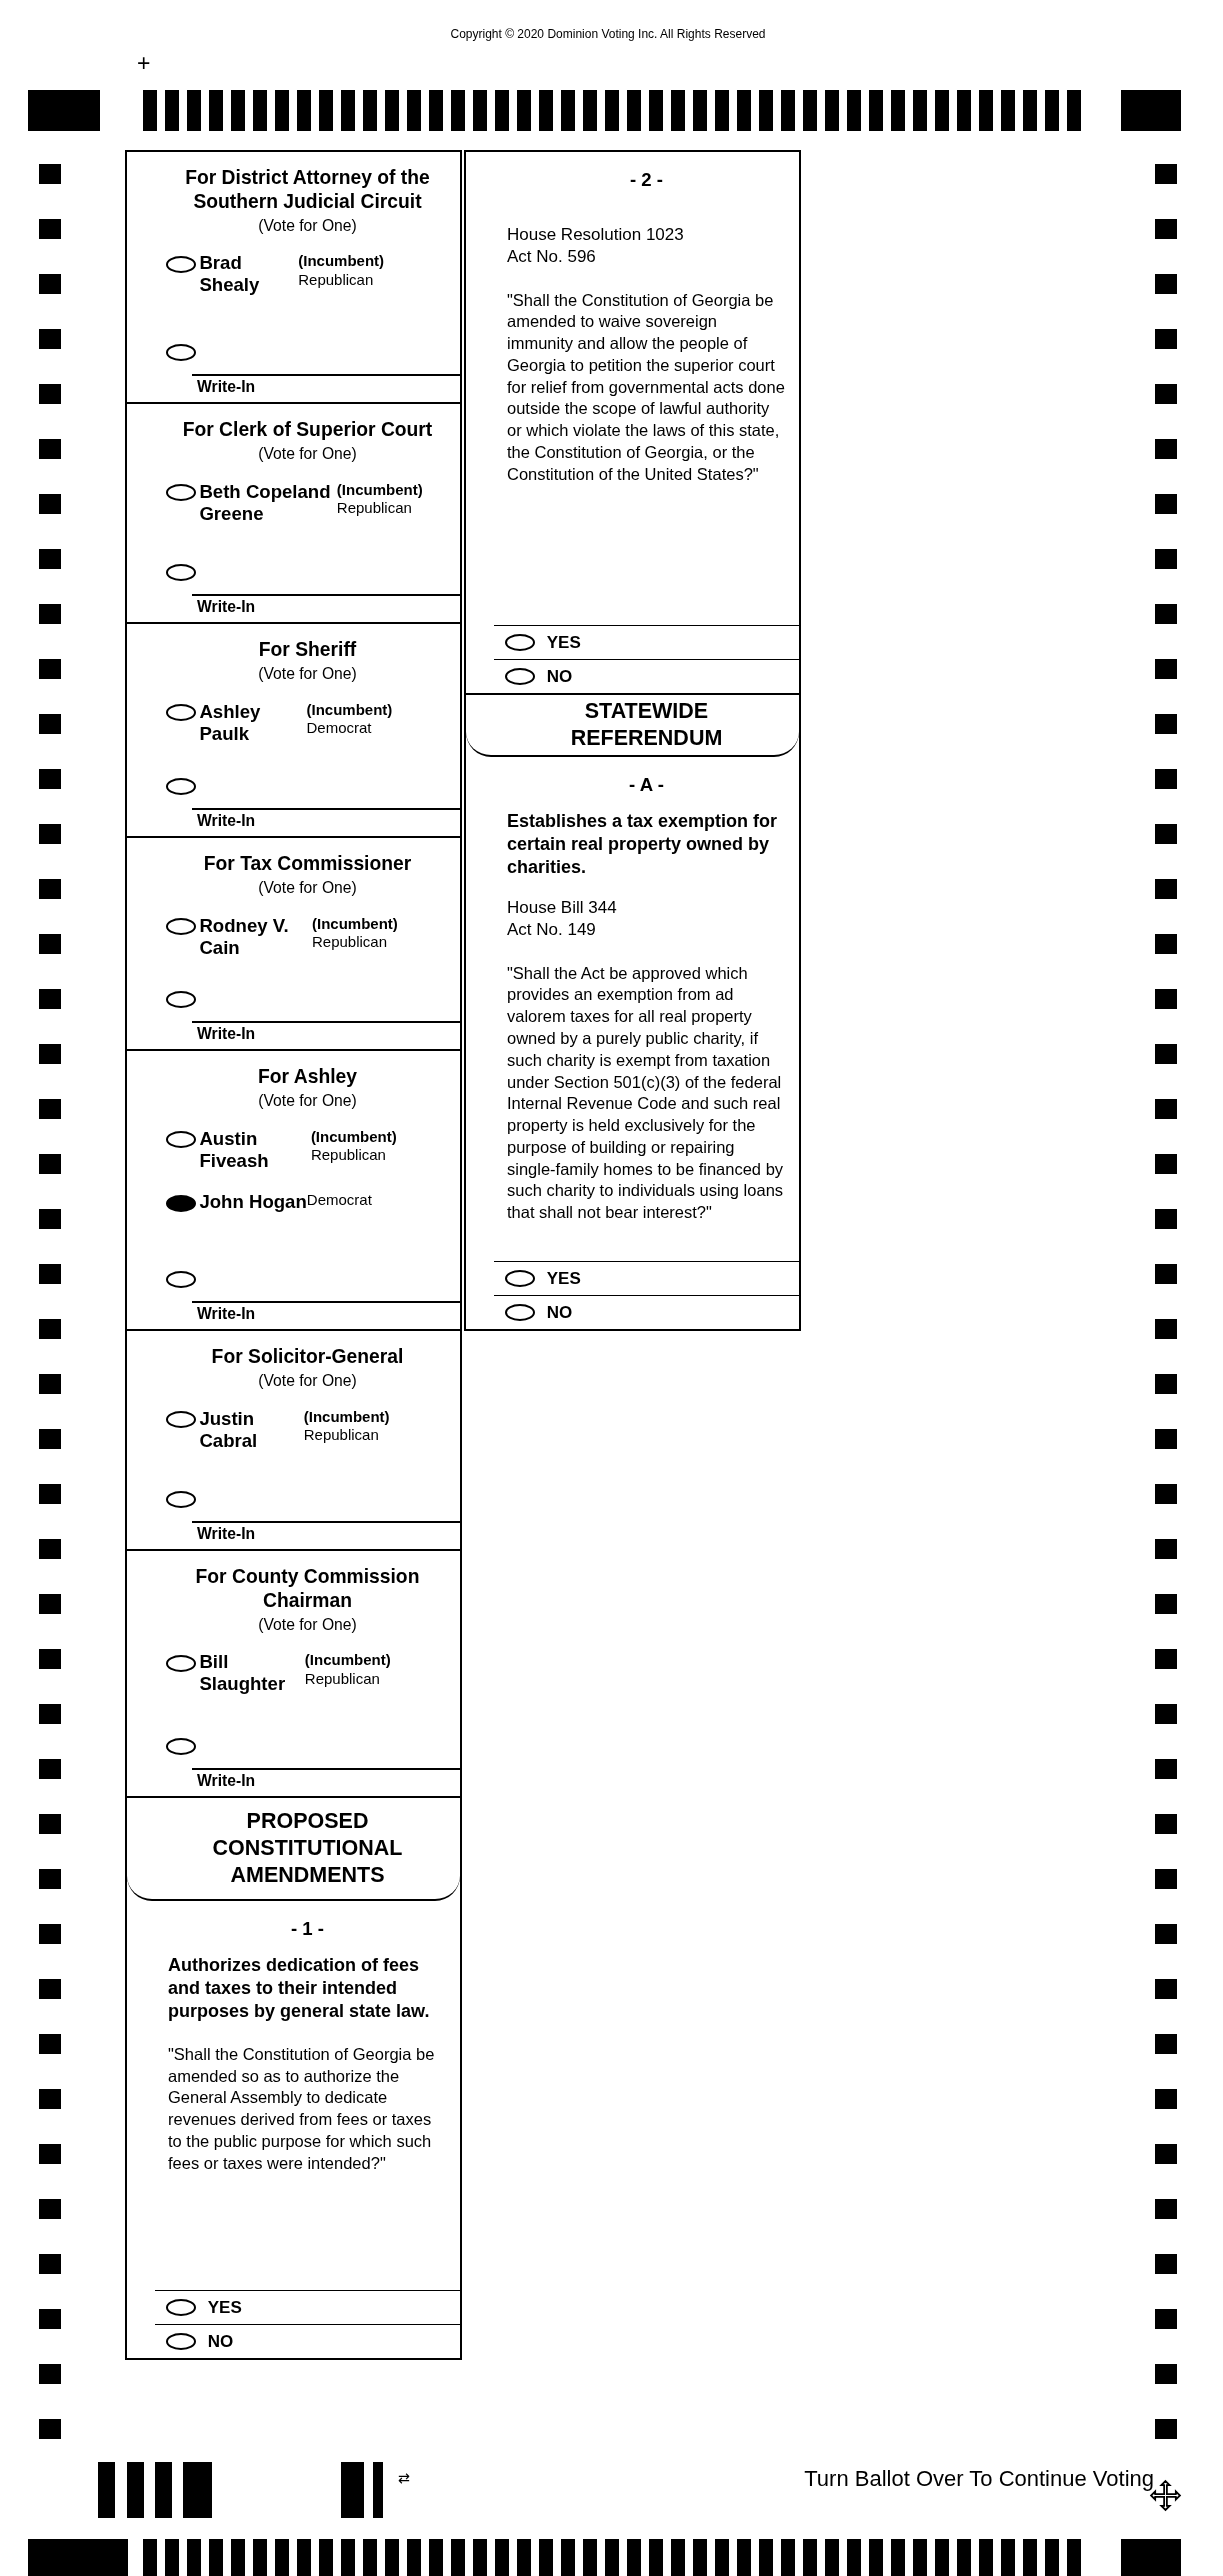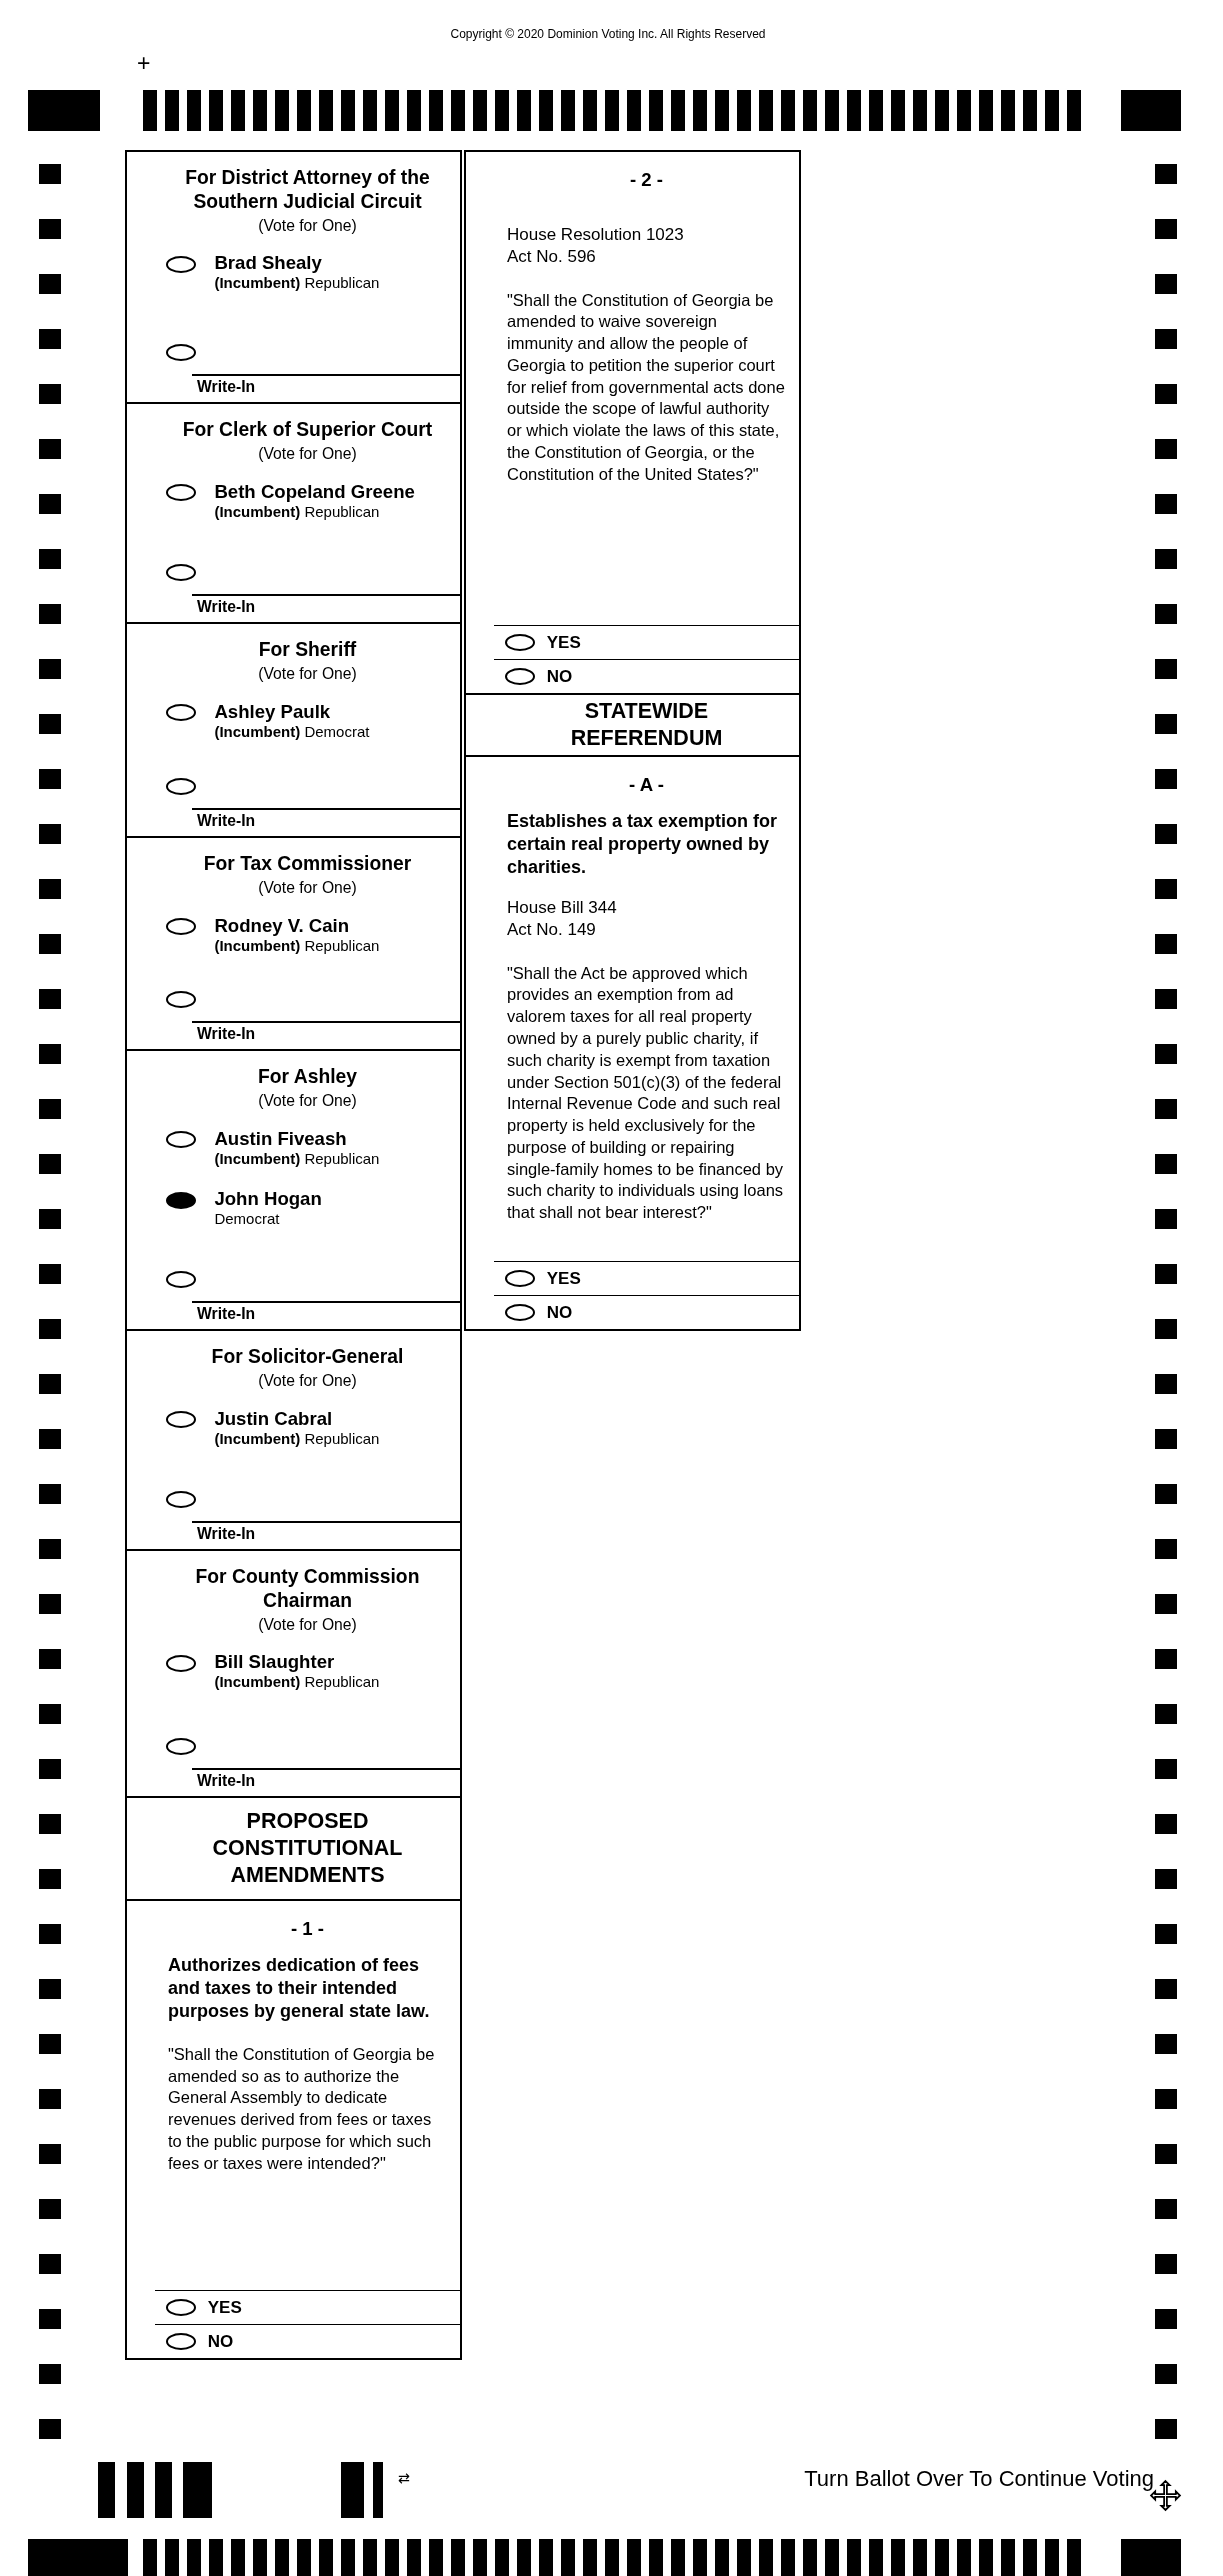--- a/index.html
+++ b/index.html
@@ -29,28 +29,28 @@
   .col-right { left: 464px; }
   section, .sec-header { border-bottom: 2.1px solid #000; padding-left: 28px; }
   .col > :last-child { border-bottom: none; }
   .contest, .measure { display: flex; flex-direction: column; padding-top: 5.7px; }
   .c-title { padding: 8.6px 14.3px 0; text-align: center; font-size: 19.3px; font-weight: bold; line-height: 1.22; }
   .c-vote  { text-align: center; font-size: 15.7px; padding: 3.6px 0 7.2px; }
   .cand-row { display: flex; align-items: flex-start; padding: 10px 10px 10px 11.4px; }
   .cand-row.blank { margin-top: auto; padding: 11.4px 10px 13px 11.4px; }
   .oval { flex: none; width: 30px; height: 17px; border: 2.1px solid #000; border-radius: 50%; background: #fff; margin-top: 3.6px; }
   .oval.filled { background: #000; }
-  .cand-info { margin-left: 18px; display: flex; flex-direction: column; }
+  .cand-info { margin-left: 3px; display: flex; }
   .cand-name { font-size: 18.6px; font-weight: bold; line-height: 1.18; }
   .cand-detail { font-size: 15px; line-height: 1.25; }
   .cand-detail b { font-weight: bold; }
   .writein-line  { border-top: 2.1px solid #000; margin-left: 37px; }
   .writein-label { font-size: 15.7px; font-weight: bold; margin-left: 42px; padding: 2.1px 0 5.7px; }
   .sec-header { display: flex; align-items: center; justify-content: center;
-                text-align: center; font-weight: bold; font-size: 21.5px; line-height: 1.25; }
+                text-align: center; font-weight: bold; font-size: 21.5px; line-height: 1.25; border-radius: 25px; }
   .sec-header .txt { max-width: 229px; }
   .m-number  { text-align: center; font-weight: bold; font-size: 18.6px; padding: 11.4px 0 14.3px; }
   .m-summary { font-weight: bold; font-size: 18px; line-height: 1.26; padding: 0 13px; }
   .m-bill    { font-size: 17px; line-height: 1.3; padding: 18.6px 13px 0; }
   .m-question{ font-size: 16.5px; line-height: 1.32; padding: 21.5px 13px 0; }
   .m-choices { margin-top: auto; padding-top: 18.6px; }
   .choice-row { display: flex; align-items: center; border-top: 1.4px solid #000; padding: 6.4px 10px 6.4px 11.4px; }
   .choice-row .oval { margin-top: 0; }
   .choice-label { font-weight: bold; font-size: 17px; margin-left: 11.4px; }
   

